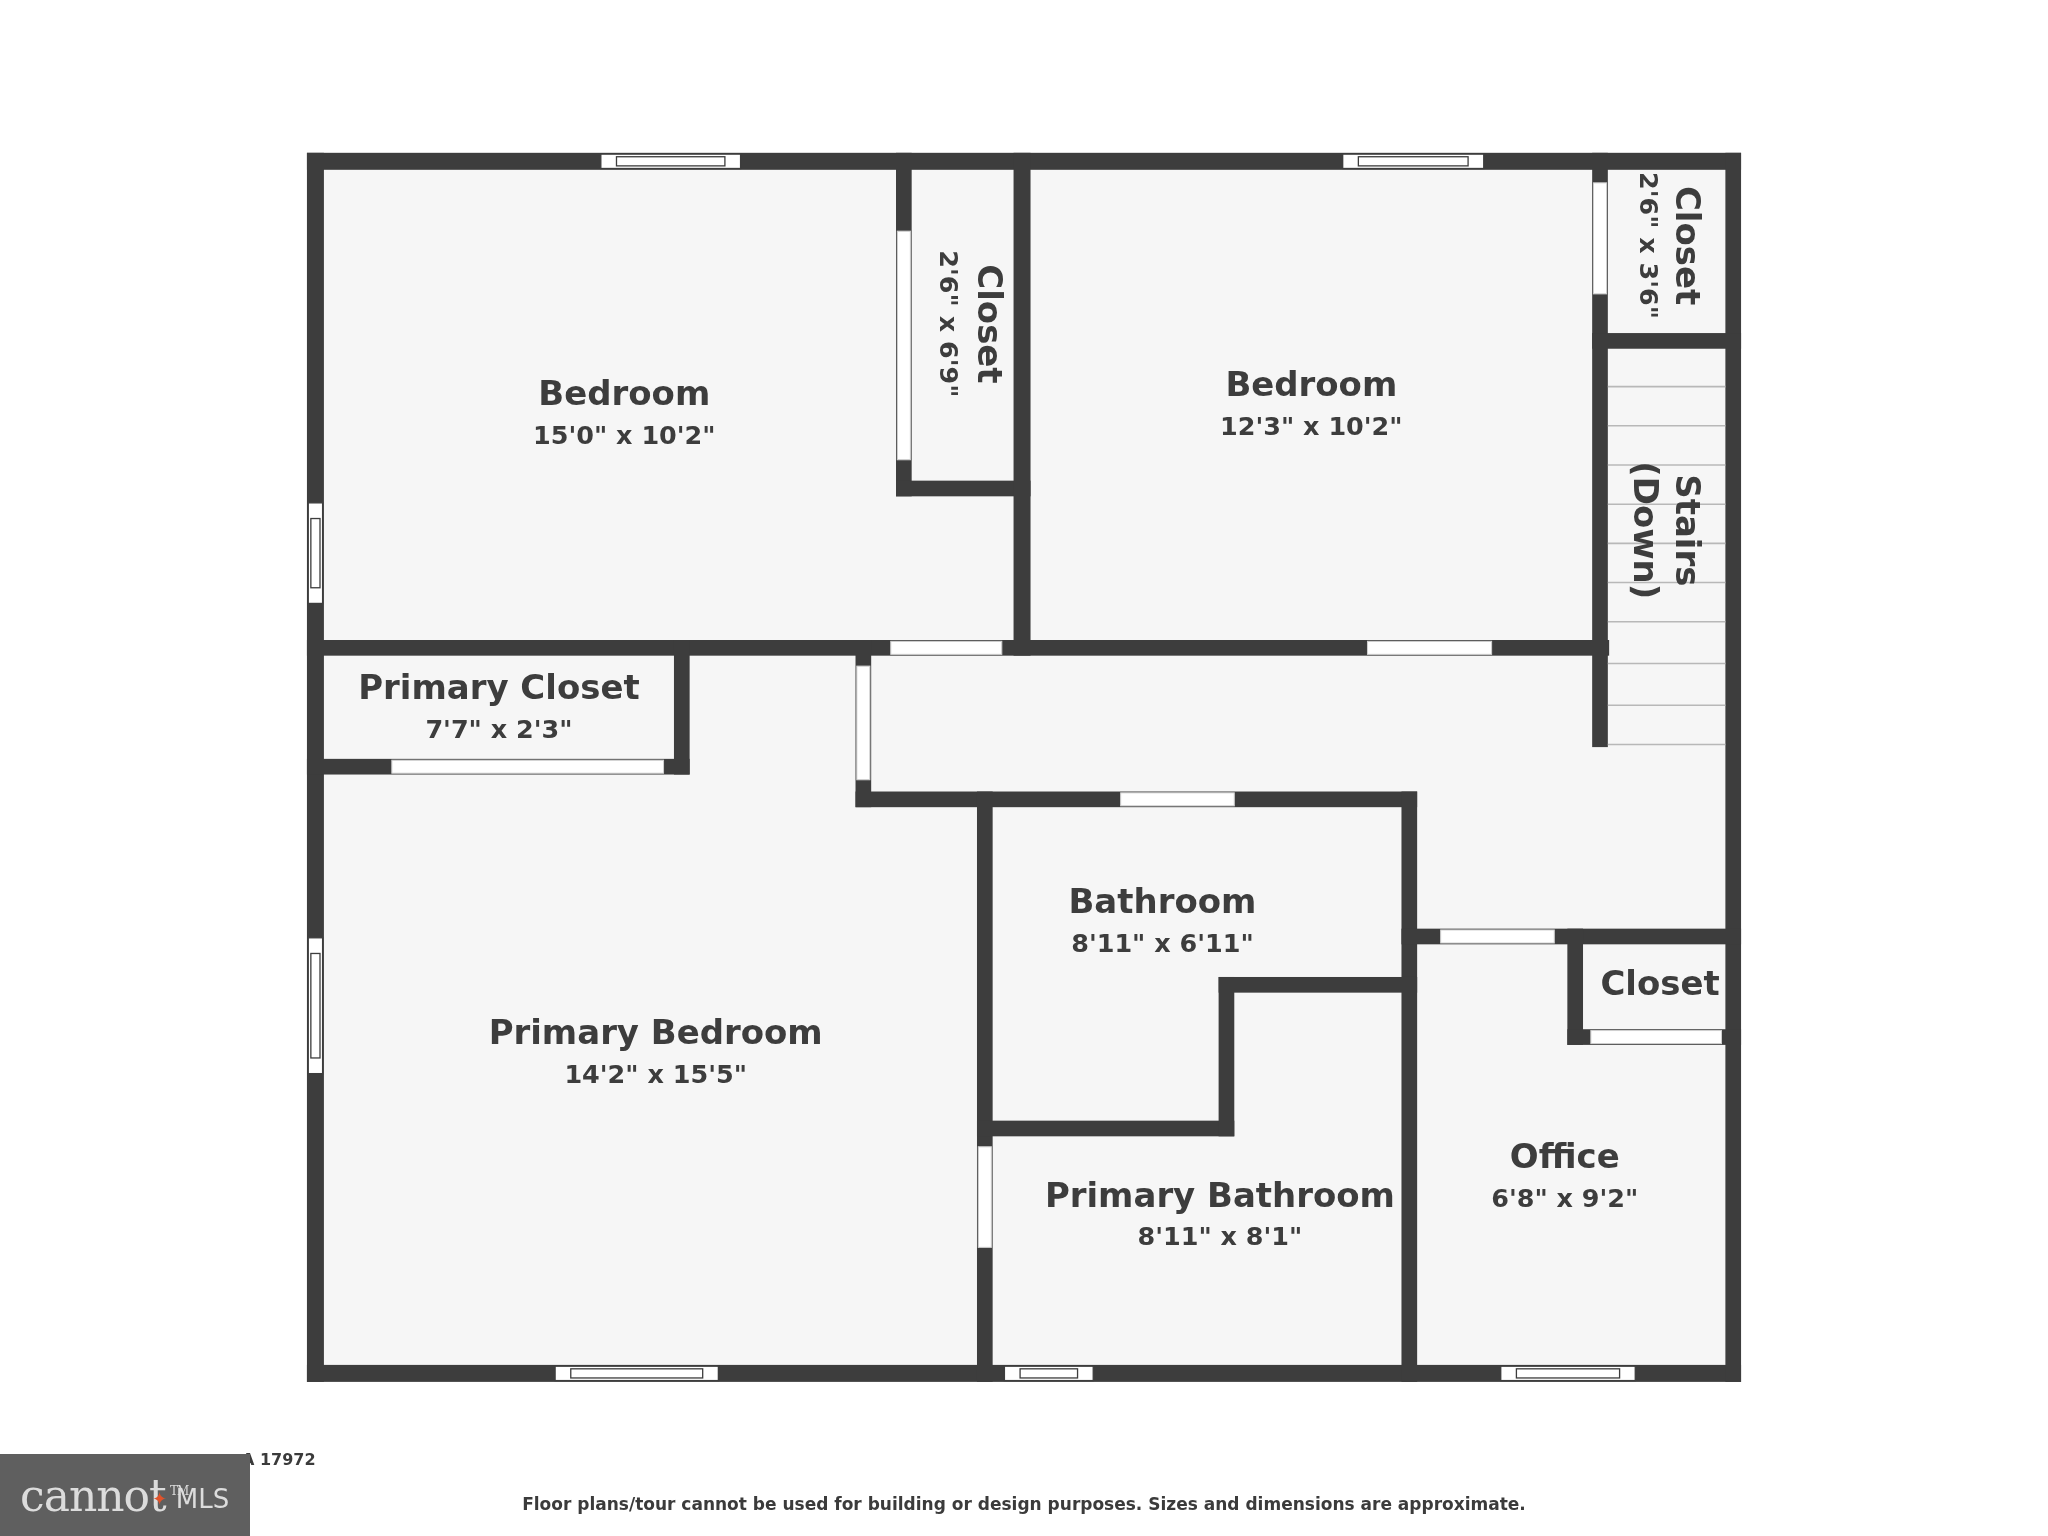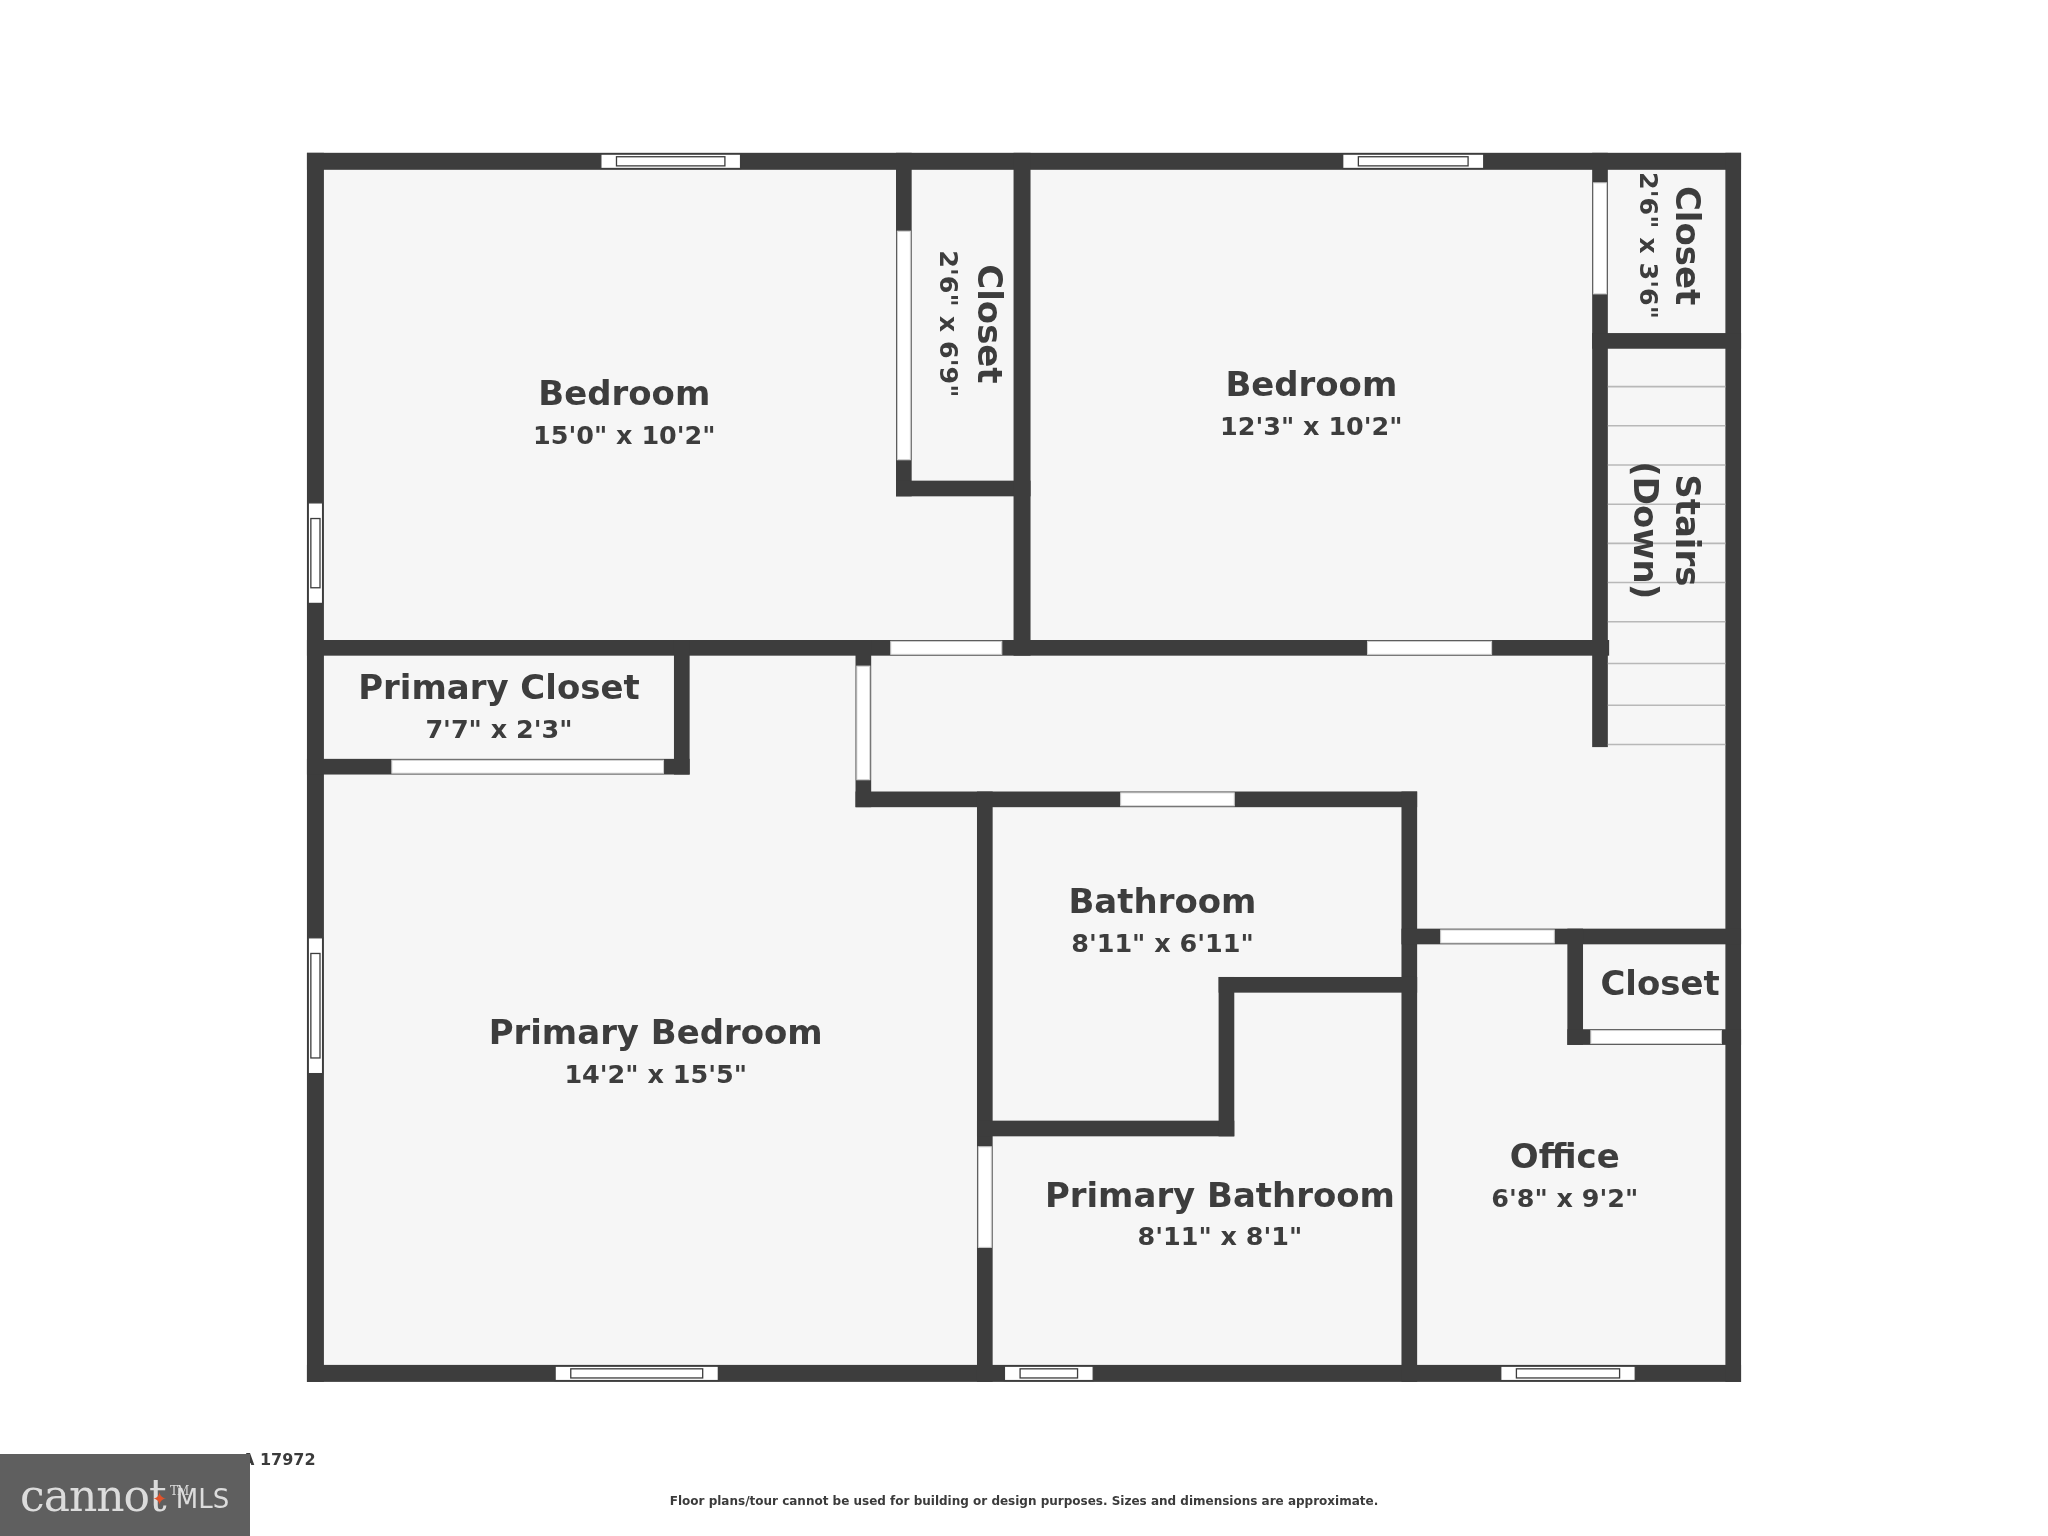--- a/index.html
+++ b/index.html
@@ -1,21 +1,21 @@
 <!DOCTYPE html>
 <html><head>
 <meta charset="utf-8">
 <style>
   html,body{margin:0;padding:0;background:#ffffff;}
   body{width:2048px;height:1536px;position:relative;overflow:hidden;font-family:"DejaVu Sans","Liberation Sans",sans-serif;}
   #plan{position:absolute;left:0;top:0;width:2048px;height:1536px;}
   .lbl{font-family:"DejaVu Sans","Liberation Sans",sans-serif;fill:#3d3d3d;text-anchor:middle;}
   .name{font-weight:bold;font-size:26px;}
   .dim{font-weight:bold;font-size:19.5px;}
-  .disclaimer{position:absolute;left:0;right:0;top:1494px;text-align:center;font-family:"DejaVu Sans","Liberation Sans",sans-serif;font-weight:bold;font-size:12px;color:#3b3b3b;}
+  .disclaimer{position:absolute;left:0;right:0;top:1494px;text-align:center;font-family:"DejaVu Sans","Liberation Sans",sans-serif;font-weight:bold;font-size:17px;color:#3b3b3b;}
   .address{position:absolute;left:14px;top:1450px;font-family:"DejaVu Sans","Liberation Sans",sans-serif;font-weight:bold;font-size:16px;color:#3b3b3b;white-space:nowrap;}
   .logo{position:absolute;left:0;top:1454px;width:250px;height:82px;background:#5f5f5f;display:flex;align-items:center;padding-left:20px;box-sizing:border-box;}
   .logo .bright{font-family:"DejaVu Serif","Liberation Serif",serif;font-size:44px;color:#dcdcdc;letter-spacing:-1px;position:relative;}
   .logo .star{position:absolute;left:132px;top:20px;color:#e0532b;font-size:18px;line-height:18px;}
   .logo .tm{position:absolute;left:150px;top:14px;color:#dcdcdc;font-size:12px;}
   .logo .mls{font-family:"DejaVu Sans","Liberation Sans",sans-serif;font-size:26px;color:#dcdcdc;margin-left:10px;margin-top:8px;}
 </style>
 </head>
 <body>
 

